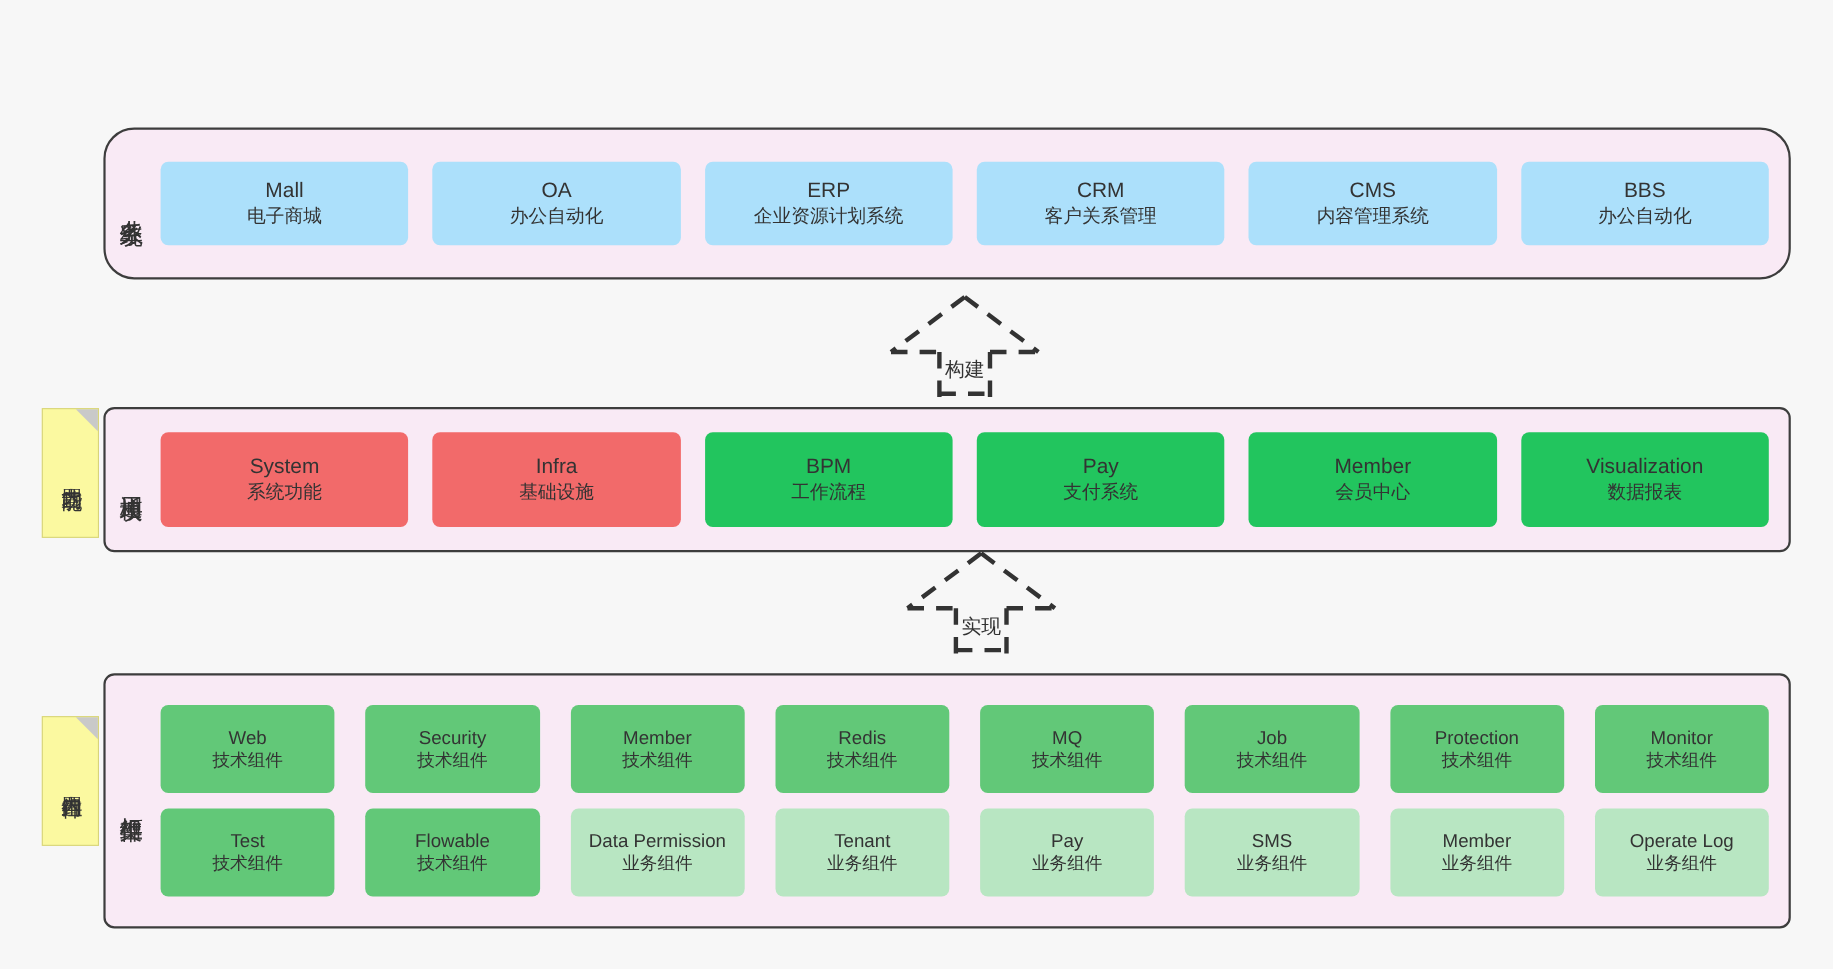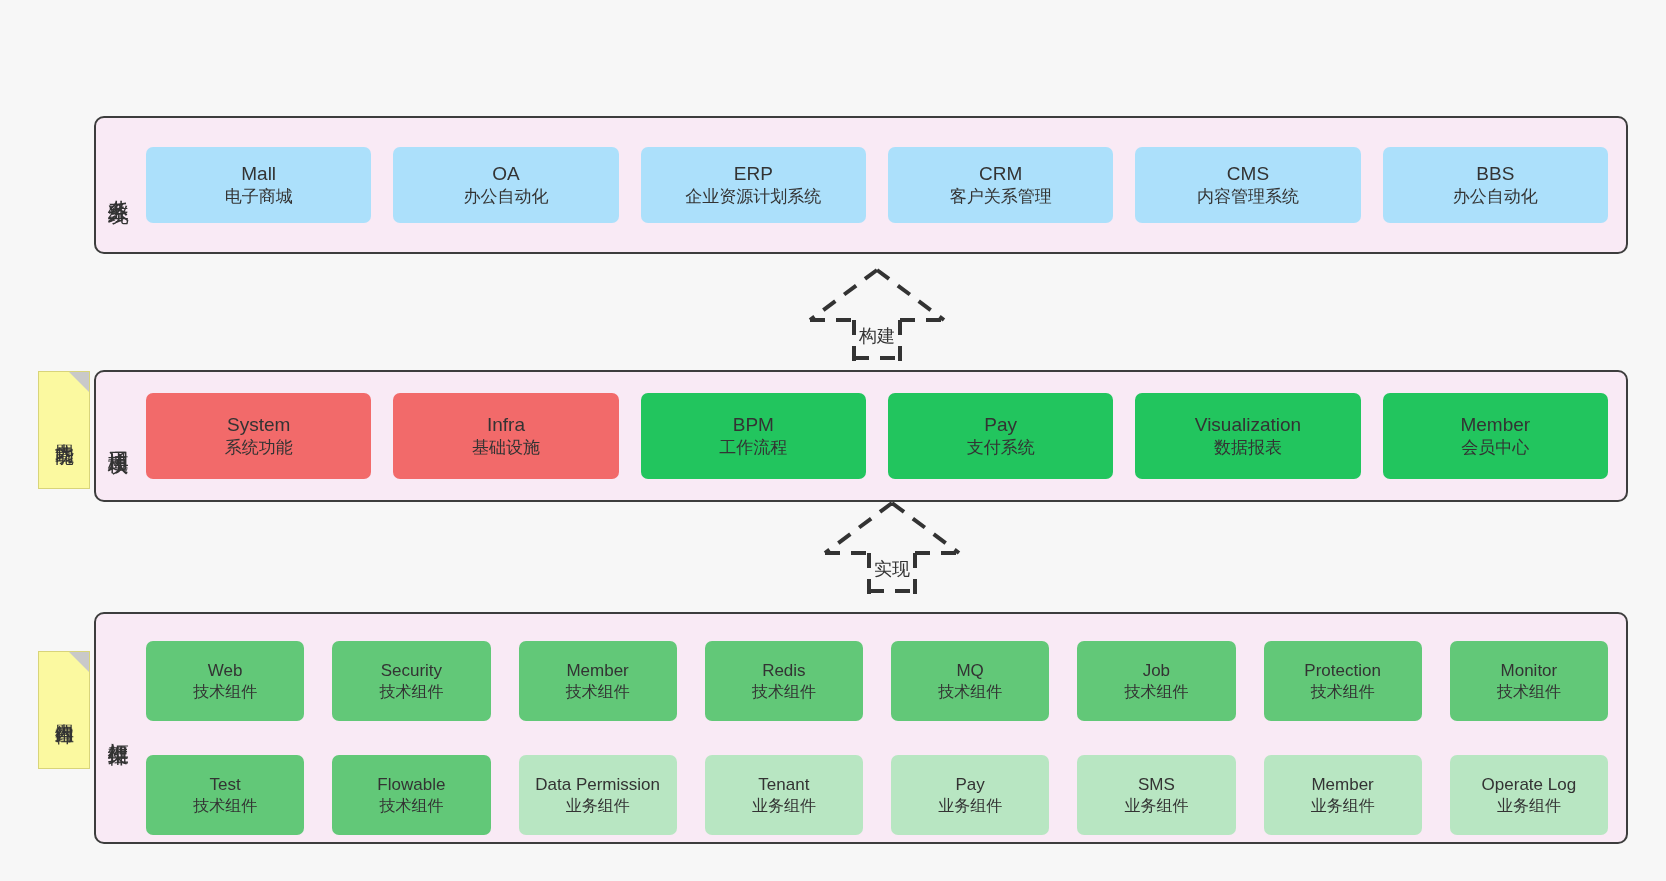--- a/index.html
+++ b/index.html
@@ -78,21 +78,21 @@
     line-height: 1.28;
     padding: 4px 6px;
   }
   .node .t1 { font-size: 19px; }
   .node .t2 { font-size: 17px; }
   .node.small .t1 { font-size: 17px; }
   .node.small .t2 { font-size: 16px; }
 
   .h-biz  { height: 76px; }
   .h-mod  { height: 86px; }
-  .h-comp { height: 80px; margin-top: 20px; }
+  .h-comp { height: 80px; }
 
   .blue       { background: #ace0fb; }
   .red        { background: #f26a6a; }
   .pink       { background: #22c55e; }
   .green      { background: #62c878; }
   .lightgreen { background: #b8e6c2; }
 
   
   .note {
     position: absolute;
@@ -136,21 +136,21 @@
     font-size: 18px;
     color: #333333;
     background: transparent;
   }
 </style>
 </head>
 <body>
 
 <div class="canvas">
 
-  <div class="layer" style="left:94px; top:116px; width:1534px; height:138px;">
+  <div class="layer" style="left:94px; top:116px; width:1534px; height:138px;border-radius:28px;">
     <div class="layer-title">业务系统</div>
     <div class="layer-body">
       <div class="row">
 
         <div class="node blue h-biz">
           <span class="t1">Mall</span>
           <span class="t2">电子商城</span>
         </div>
 
         <div class="node blue h-biz">
@@ -216,27 +216,27 @@
           <span class="t1">BPM</span>
           <span class="t2">工作流程</span>
         </div>
 
         <div class="node pink h-mod">
           <span class="t1">Pay</span>
           <span class="t2">支付系统</span>
         </div>
 
         <div class="node pink h-mod">
+          <span class="t1">Member</span>
+          <span class="t2">会员中心</span>
+        </div>
+
+        <div class="node pink h-mod">
           <span class="t1">Visualization</span>
           <span class="t2">数据报表</span>
-        </div>
-
-        <div class="node pink h-mod">
-          <span class="t1">Member</span>
-          <span class="t2">会员中心</span>
         </div>
 
       </div>
     </div>
   </div>
 
   <div class="arrow" style="left:812px; top:495px;">
     <svg width="160" height="100" viewBox="0 0 160 100">
       <path d="M80 8 L147 58 M80 8 L13 58" fill="none" stroke="#333333" stroke-width="4" stroke-dasharray="15,11" stroke-linecap="butt"></path>
       <path d="M13 58 L57 58 M103 58 L147 58" fill="none" stroke="#333333" stroke-width="4" stroke-dasharray="15,11"></path>

